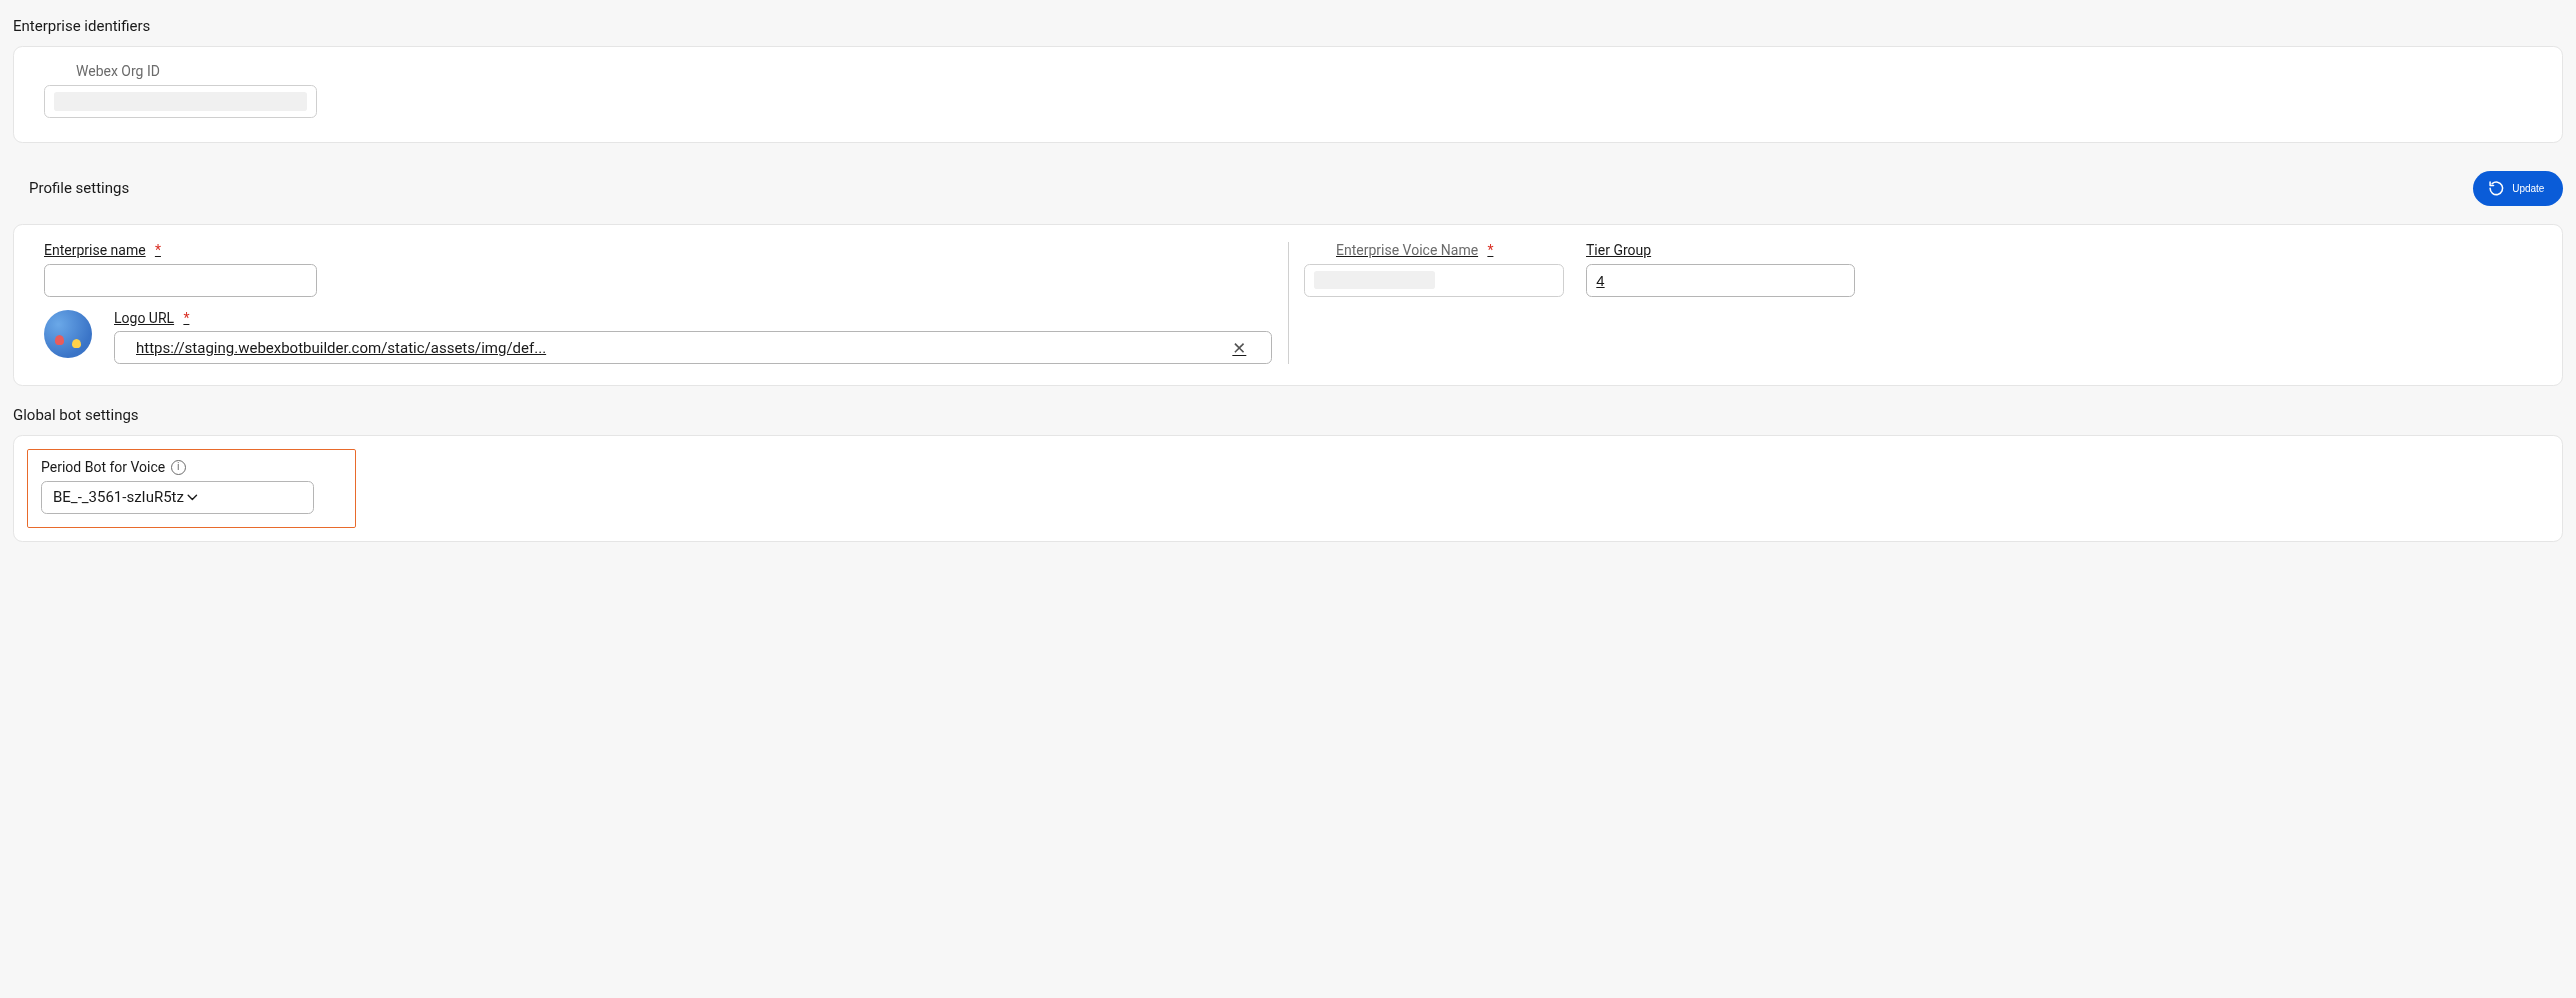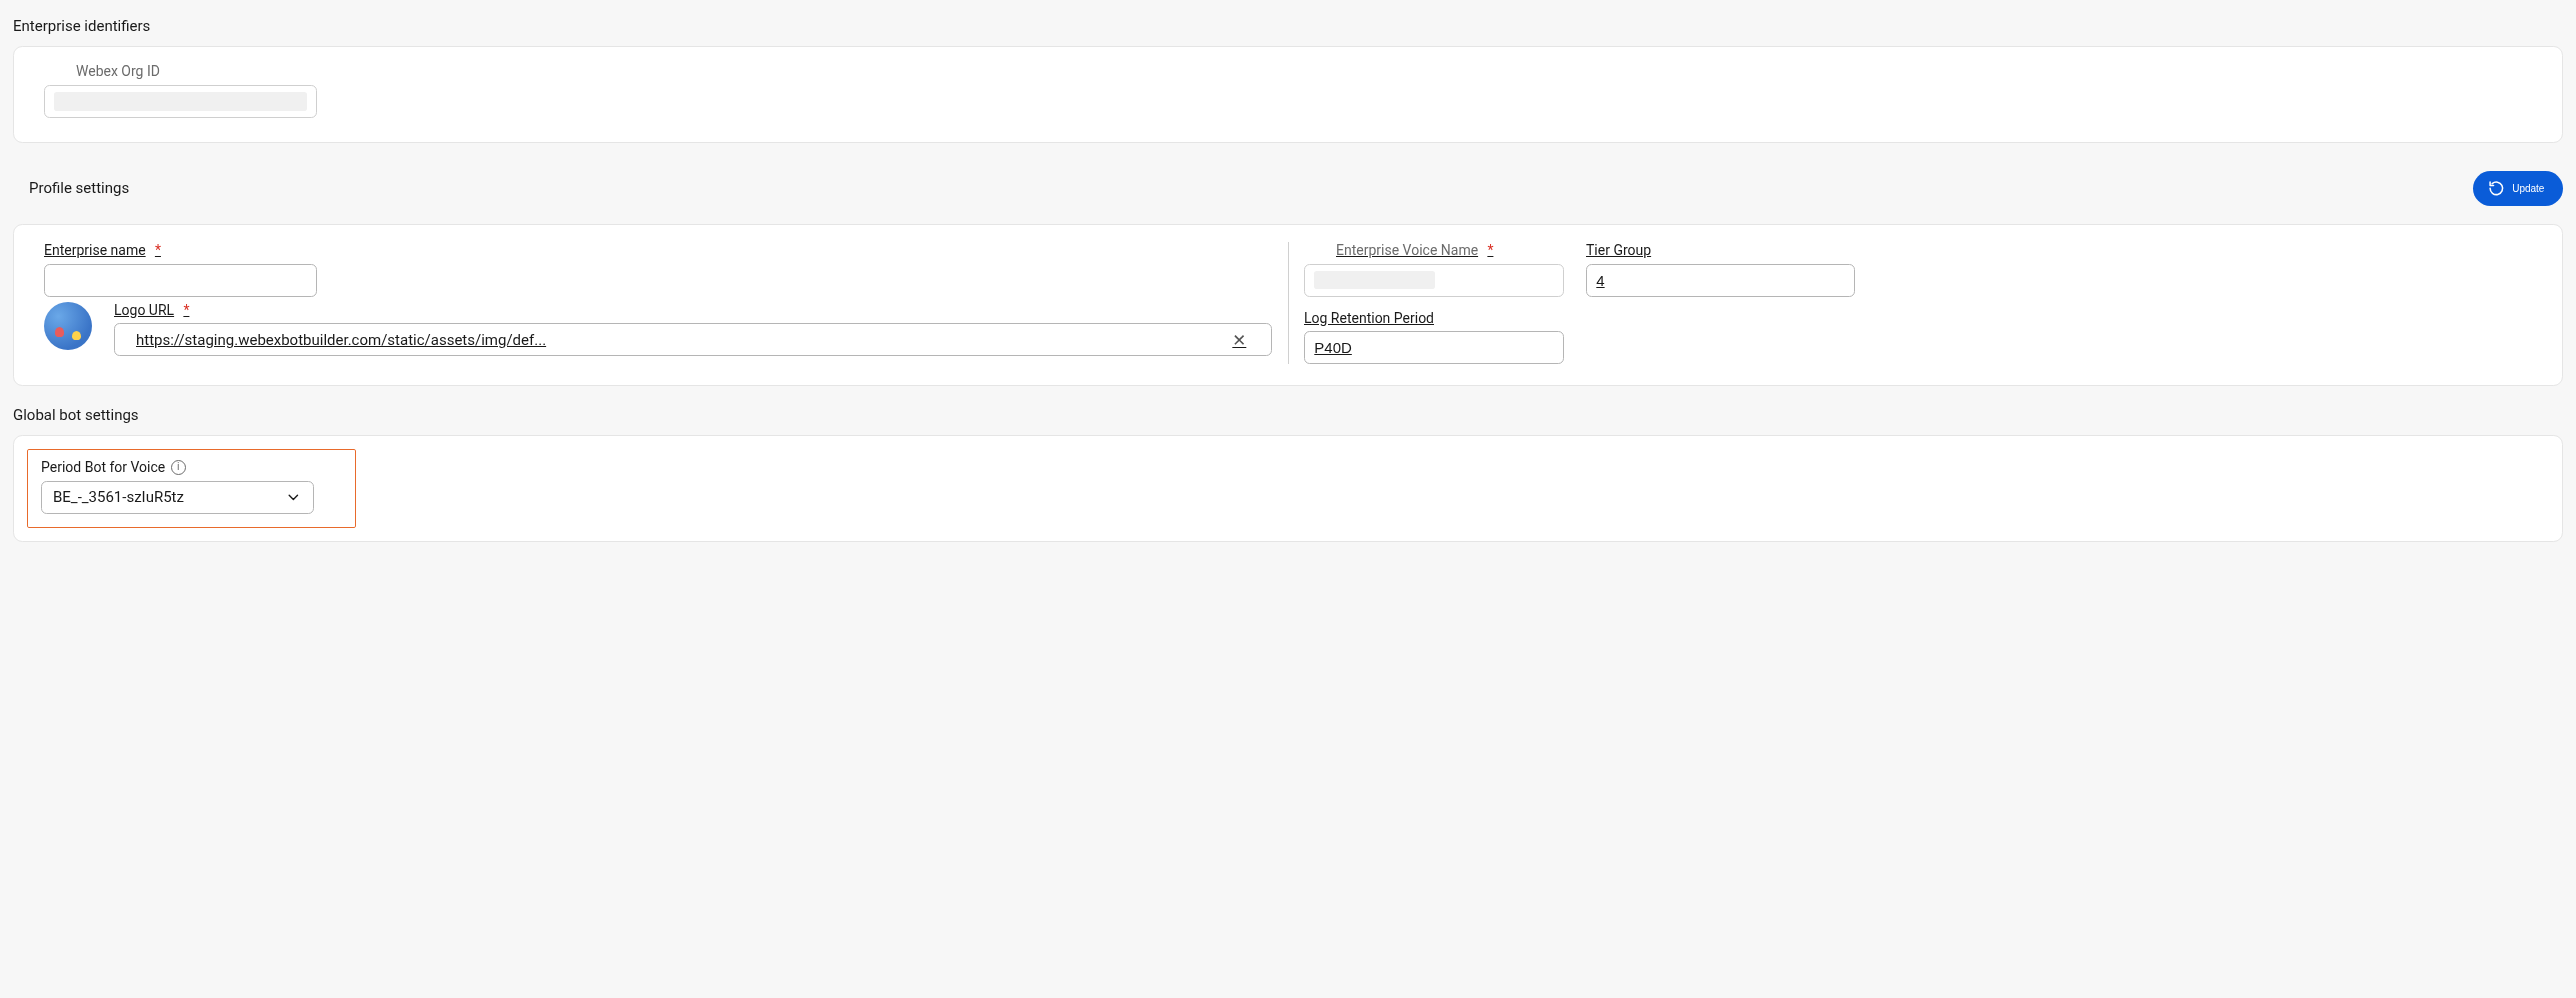--- a/index.html
+++ b/index.html
@@ -75,21 +75,21 @@
     left: 50%;
     top: 0;
     bottom: 0;
     width: 0.9px;
     background: #d0d0d0;
   }
   .row-fields { display: flex; gap: 22px; }
   .field { display: flex; flex-direction: column; }
   .profile-left-row1 .field { width: 273px; }
   .profile-left-row2 {
-    display: flex; align-items: flex-start; gap: 22px; margin-top: 5px;
+    display: flex; align-items: flex-start; gap: 22px; margin-top: 13px;
   }
   .avatar {
     width: 48px; height: 48px; border-radius: 50%;
     background: radial-gradient(circle at 30% 30%, #6aa8e8 0%, #3a74c7 70%);
     flex-shrink: 0;
     position: relative;
     overflow: hidden;
   }
   .avatar::after {
     content: "";
@@ -146,21 +146,21 @@
     border-radius: 1.9px;
   }
   .select-box {
     height: 33px;
     border: 0.9px solid #b5b5b5;
     border-radius: 5.6px;
     padding: 0 11px;
     font-size: 15px;
     display: flex;
     align-items: center;
-    justify-content: space-between;
+    justify-content: flex-start;
     cursor: pointer;
     background: #fff;
     width: 273px;
   }
   .chevron-svg { width: 16.7px; height: 16.7px; }
   .info-icon {
     display: inline-flex; width: 15px; height: 15px;
     border: 0.9px solid #6b6b6b; border-radius: 50%;
     align-items: center; justify-content: center;
     font-size: 10.2px; color: #6b6b6b; line-height: 1;
@@ -234,28 +234,20 @@
             <div class="redacted-block" style="width:121px"></div>
           </div>
         </div>
         <div class="field tier-group">
           <div class="field-label">Tier Group</div>
           <div class="input">
             <input type="text" value="4" style="">
           </div>
         </div>
       </div>
-      <div class="right-col-row2">
-        <div class="field retention">
-          <div class="field-label">Log Retention Period</div>
-          <div class="input">
-            <input type="text" value="P40D" style="">
-          </div>
-        </div>
-      </div>
     </div>
 
   </div>
 </div>
 
 <div class="section-title">Global bot settings</div>
 <div class="card global">
   <div class="highlight-box">
     <div class="field-label">
       <span>Period Bot for Voice</span>

